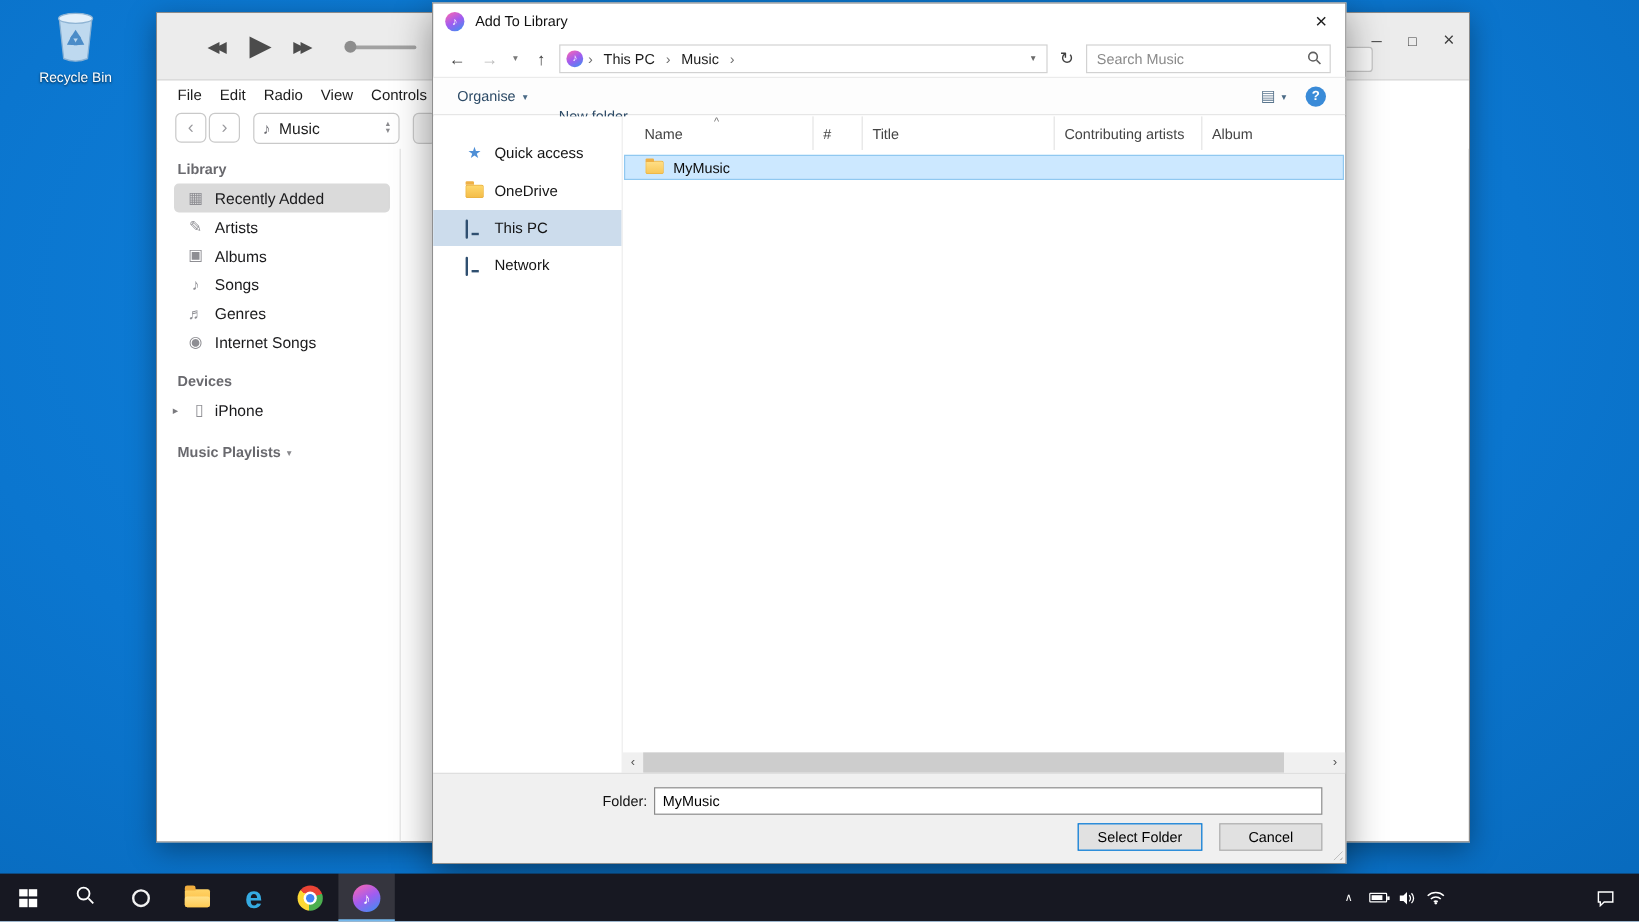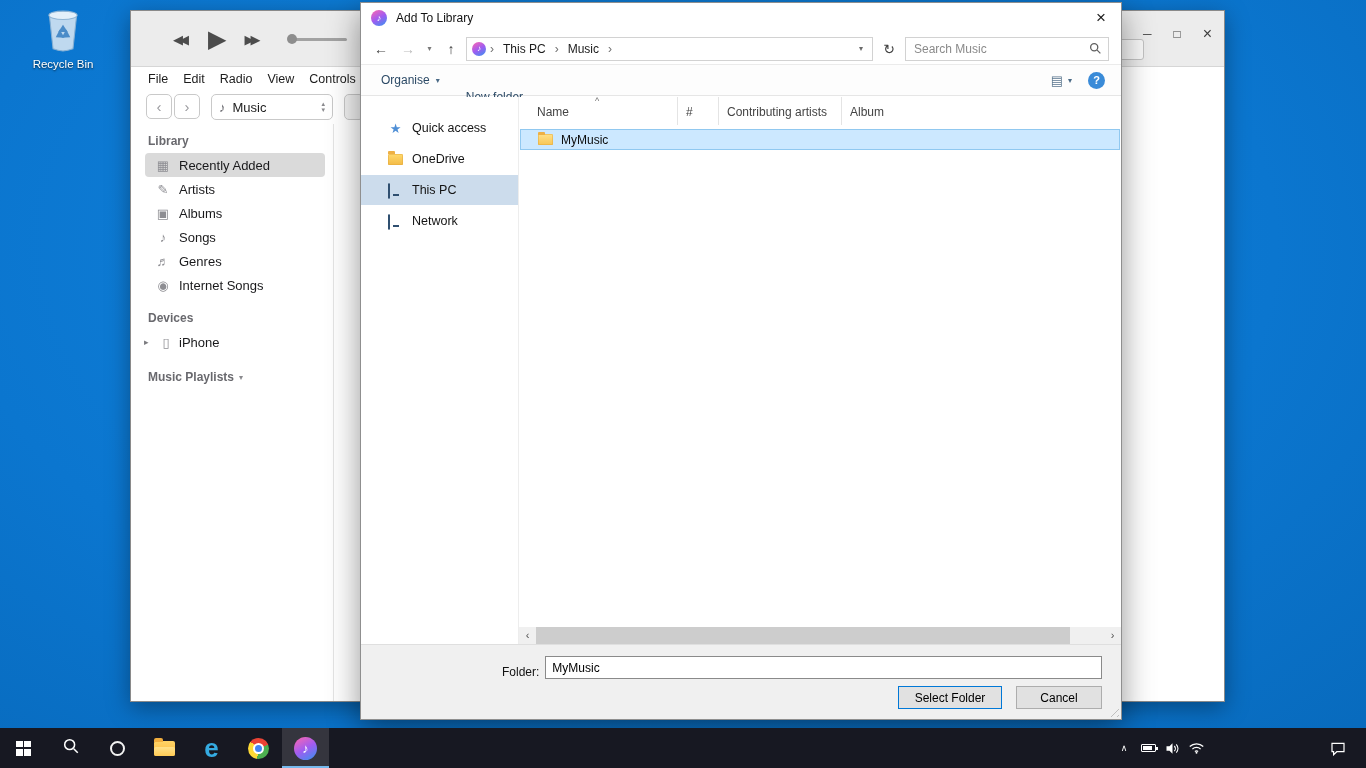--- a/index.html
+++ b/index.html
@@ -95,21 +95,21 @@
   .lh.artists { width:123px; }
   .lh.album { flex:1; border-right:none; }
   .sort-caret { position:absolute; top:-1px; left:76px; font-size:9px; color:#707070; }
   .file-row { margin:4px 1px 0 1px; height:21px; display:flex; align-items:center; padding-left:17px; gap:8px; background:#cce8ff; border:1px solid #90c8f0; color:#0c0c0c; }
   .icn-folder.row-folder { background:linear-gradient(#ffe089,#f8c655); }
   .h-scroll { position:absolute; left:0; right:0; bottom:0; height:17px; background:#f0f0f0; display:flex; align-items:center; }
   .hs-arrow { width:17px; text-align:center; color:#505050; font-size:11px; line-height:17px; }
   .hs-track { flex:1; position:relative; height:17px; }
   .hs-thumb { position:absolute; left:0; top:0; width:94%; height:17px; background:#cdcdcd; }
   .dlg-footer { position:absolute; left:0; right:0; bottom:0; height:75px; background:#f0f0f0; border-top:1px solid #dfdfdf; }
-  .folder-row { position:absolute; left:141px; right:19px; top:11px; height:23px; display:flex; align-items:flex-end; gap:6px; }
+  .folder-row { position:absolute; left:141px; right:19px; top:11px; height:23px; display:flex; align-items:center; gap:6px; }
   .folder-label { white-space:nowrap; }
   .folder-input { flex:1; height:23px; border:1px solid #8a8a8a; padding:0 6px; font-size:12px; font-family:inherit; color:#000; background:#fff; outline:none; }
   .btn-row { position:absolute; right:19px; top:41px; display:flex; gap:14px; }
   .btn { height:23px; background:#e1e1e1; border:1px solid #adadad; font-size:12px; font-family:inherit; color:#000; display:flex; align-items:center; justify-content:center; cursor:default; }
   .btn.primary { width:104px; border:1px solid #0078d7; }
   .btn.cancel { width:86px;text-align:center; }
   .resize-grip { position:absolute; right:2px; bottom:2px; width:12px; height:12px; opacity:.7;
     background:repeating-linear-gradient(135deg, transparent 0 3px, #a9a9a9 3px 4px);
     clip-path:polygon(100% 0, 100% 100%, 0 100%); }
 
@@ -301,20 +301,21 @@
           <span>Network</span>
         </div>
       </div>
       <div class="dlg-list">
         <div class="list-header">
           <span class="lh name">
             <span class="sort-caret">^</span>
             <span>Name</span>
           </span>
           <span class="lh num">#</span>
+          <span class="lh title">Title</span>
           <span class="lh artists">Contributing artists</span>
           <span class="lh album">Album</span>
         </div>
         <div class="file-row">
           <span class="icn-folder row-folder"></span>
           <span>MyMusic</span>
         </div>
         <div class="h-scroll">
           <span class="hs-arrow">‹</span>
           <span class="hs-track">

